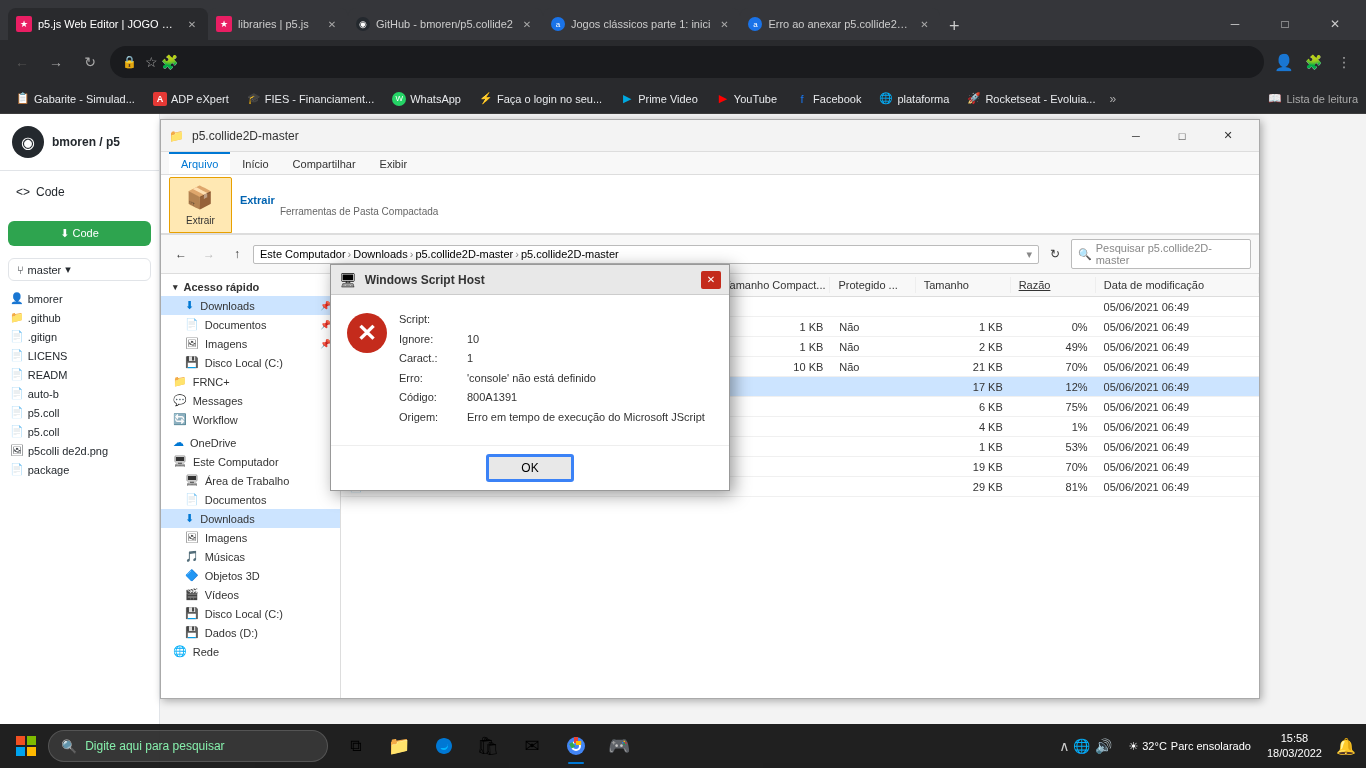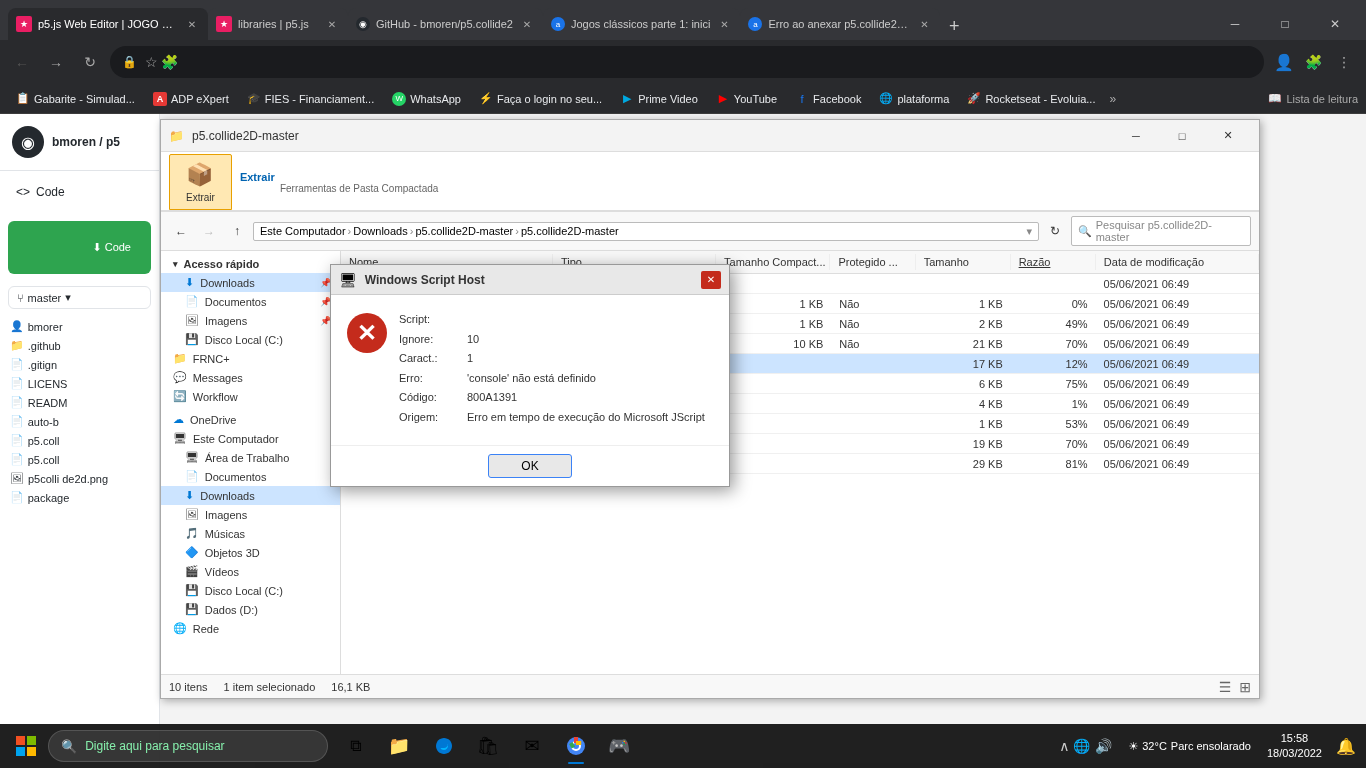--- a/index.html
+++ b/index.html
@@ -38,21 +38,21 @@
 
     
     .main-content { flex: 1; background: #f3f3f3; position: relative; overflow: hidden; display: flex; }
 
     
     .github-sidebar { width: 160px; background: #fff; border-right: 1px solid #e1e4e8; height: 100%; display: flex; flex-direction: column; flex-shrink: 0; }
     .github-header { padding: 12px; display: flex; align-items: center; gap: 8px; border-bottom: 1px solid #e1e4e8; }
     .github-logo { width: 32px; height: 32px; background: #24292e; border-radius: 50%; display: flex; align-items: center; justify-content: center; color: #fff; font-size: 16px; }
     .github-nav { padding: 8px; }
     .github-nav-item { display: flex; align-items: center; gap: 6px; padding: 6px 8px; border-radius: 6px; cursor: pointer; color: #24292e; font-size: 12px; }
-    .github-code-btn { margin: 8px; padding: 20px; background: #2ea44f; color: #fff; border-radius: 6px; text-align: right; font-size: 11px; cursor: pointer; }
+    .github-code-btn { margin: 8px; padding: 6px; background: #2ea44f; color: #fff; border-radius: 6px; text-align: center; font-size: 11px; cursor: pointer; }
     .github-branch { margin: 4px 8px; padding: 4px 8px; border: 1px solid #e1e4e8; border-radius: 6px; font-size: 11px; color: #24292e; cursor: pointer; display: flex; align-items: center; gap: 4px; }
     .github-files { padding: 4px; flex: 1; overflow-y: auto; }
     .github-file { display: flex; align-items: center; gap: 4px; padding: 3px 6px; font-size: 11px; color: #24292e; cursor: pointer; border-radius: 4px; }
 
     
     .file-explorer { position: absolute; top: 5px; left: 160px; width: 1100px; height: 580px; background: #fff; border: 1px solid #aaa; box-shadow: 2px 2px 8px rgba(0,0,0,0.3); display: flex; flex-direction: column; z-index: 10; }
     .fe-title-bar { display: flex; align-items: center; background: #f3f3f3; border-bottom: 1px solid #ddd; padding: 6px 8px; gap: 8px; height: 32px; }
     .fe-title { flex: 1; font-size: 12px; color: #333; }
     .fe-win-btns { display: flex; gap: 0; }
     .fe-win-btn { width: 46px; height: 24px; display: flex; align-items: center; justify-content: center; font-size: 11px; color: #333; cursor: pointer; }
@@ -112,21 +112,21 @@
     .wsh-title-icon { font-size: 14px; }
     .wsh-title-text { flex: 1; font-size: 12px; font-weight: 600; color: #333; }
     .wsh-close { width: 20px; height: 18px; background: #c42b1c; display: flex; align-items: center; justify-content: center; color: #fff; font-size: 10px; cursor: pointer; border-radius: 2px; }
     .wsh-body { display: flex; padding: 16px; gap: 12px; }
     .wsh-error-icon { width: 40px; height: 40px; background: #c42b1c; border-radius: 50%; display: flex; align-items: center; justify-content: center; color: #fff; font-size: 24px; font-weight: bold; flex-shrink: 0; margin-top: 2px; }
     .wsh-content { flex: 1; font-size: 11px; color: #333; line-height: 1.6; }
     .wsh-row { display: flex; gap: 8px; margin-bottom: 2px; }
     .wsh-label { color: #333; min-width: 60px; font-weight: 500; }
     .wsh-value { color: #333; word-break: break-all; }
     .wsh-footer { display: flex; justify-content: center; padding: 8px; border-top: 1px solid #eee; }
-    .wsh-ok-btn { padding: 4px 32px; background: #e8e8e8; border: 1px solid #3b82f6; border-radius: 3px; font-size: 12px; cursor: pointer; }
+    .wsh-ok-btn { padding: 4px 32px; background: #e8e8e8; border: 3px solid #3b82f6; border-radius: 3px; font-size: 12px; cursor: pointer; }
 
     
     .taskbar { position: absolute; bottom: 0; left: 0; right: 0; height: 44px; background: rgba(20,20,20,0.95); display: flex; align-items: center; padding: 0 8px; gap: 4px; z-index: 200; }
     .taskbar-start { width: 36px; height: 36px; display: flex; align-items: center; justify-content: center; cursor: pointer; border-radius: 4px; }
     .taskbar-search { display: flex; align-items: center; background: rgba(255,255,255,0.1); border-radius: 20px; padding: 4px 12px; gap: 8px; flex: 0 0 280px; height: 32px; cursor: text; border: 1px solid rgba(255,255,255,0.15); }
     .taskbar-search-icon { color: #ccc; font-size: 13px; }
     .taskbar-search-text { color: #86efac; font-size: 12px; }
     .taskbar-icons { display: flex; align-items: center; gap: 4px; margin-left: 4px; }
     .taskbar-icon { width: 40px; height: 40px; display: flex; align-items: center; justify-content: center; cursor: pointer; border-radius: 4px; font-size: 20px; position: relative; }
     .taskbar-icon.active::after { content: ''; position: absolute; bottom: 2px; left: 50%; transform: translateX(-50%); width: 16px; height: 2px; background: #0078d4; border-radius: 1px; }
@@ -330,20 +330,26 @@
         <span>📁</span>
         <span class="fe-title">p5.collide2D-master</span>
         <div class="fe-win-btns">
           <div class="fe-win-btn">─</div>
           <div class="fe-win-btn">□</div>
           <div class="fe-win-btn close">✕</div>
         </div>
       </div>
 
       <div class="ribbon">
+        <div class="ribbon-tabs">
+          <div class="ribbon-tab active">Arquivo</div>
+          <div class="ribbon-tab">Início</div>
+          <div class="ribbon-tab">Compartilhar</div>
+          <div class="ribbon-tab">Exibir</div>
+        </div>
         <div style="display:flex;background:#fff;border-bottom:1px solid #ddd;align-items:flex-end;">
           <div style="background:#ffe8b3;border:1px solid #e8a000;padding:4px 16px;display:flex;align-items:center;gap:4px;height:56px;flex-direction:column;justify-content:center;margin:2px 0 0 8px;border-radius:2px 2px 0 0;">
             <span style="font-size:22px;">📦</span>
             <span style="font-size:10px;color:#333;">Extrair</span>
           </div>
           <div style="display:flex;flex-direction:column;justify-content:center;padding:0 8px;height:56px;">
             <span style="font-size:11px;font-weight:600;color:#0063b1;">Extrair</span>
             <span style="font-size:10px;color:#666;margin-left:40px;">Ferramentas de Pasta Compactada</span>
           </div>
         </div>
@@ -585,29 +591,20 @@
             <div class="fe-cell type"></div>
             <div class="fe-cell compact"></div>
             <div class="fe-cell protected"></div>
             <div class="fe-cell size">29 KB</div>
             <div class="fe-cell ratio">81%</div>
             <div class="fe-cell modified">05/06/2021 06:49</div>
           </div>
         </div>
       </div>
 
-      <div class="fe-status-bar">
-        <span>10 itens</span>
-        <span>1 item selecionado</span>
-        <span>16,1 KB</span>
-        <div class="fe-status-right">
-          <span class="fe-view-btn">☰</span>
-          <span class="fe-view-btn">⊞</span>
-        </div>
-      </div>
     </div>
 
     <div class="wsh-dialog">
       <div class="wsh-title-bar">
         <span class="wsh-title-icon">🖥</span>
         <span class="wsh-title-text">Windows Script Host</span>
         <div class="wsh-close">✕</div>
       </div>
       <div class="wsh-body">
         <div class="wsh-error-icon">✕</div>

